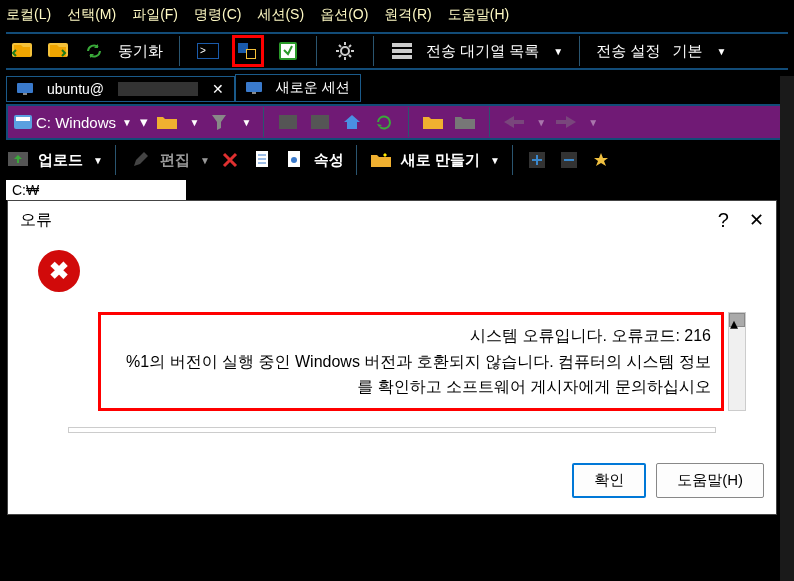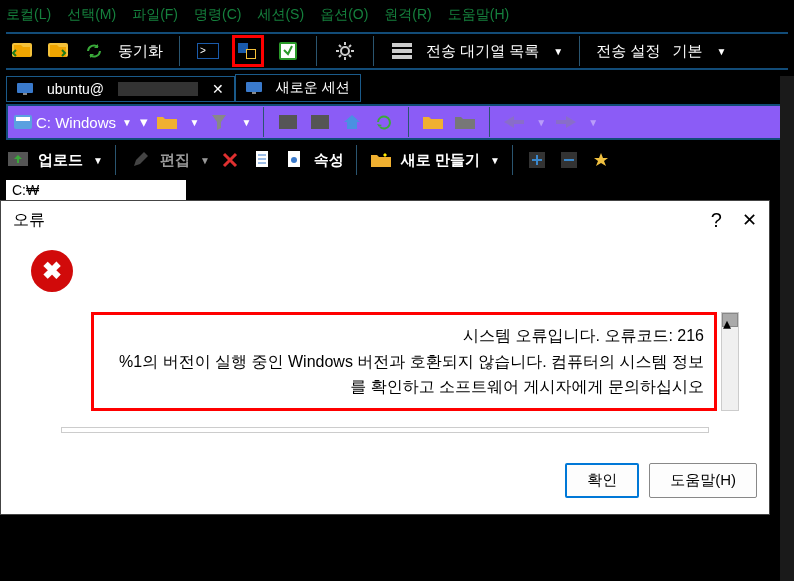--- a/index.html
+++ b/index.html
@@ -1,43 +1,43 @@
 <!DOCTYPE html>
 <html><head>
 <meta charset="utf-8">
 <style>
   * { box-sizing: border-box; margin: 0; padding: 0; }
   body { width: 794px; height: 581px; background: #000; font-family: "Malgun Gothic", sans-serif; position: relative; overflow: hidden; }
   
   .menubar { display: flex; background: #000; height: 30px; align-items: center; padding-left: 6px; gap: 16px; }
-  .menubar-item { color: #15803d; font-size: 14px; }
+  .menubar-item { color: #fef9c3; font-size: 14px; }
   
   .toolbar1 { display: flex; background: #000; border: 2px solid #124c78; height: 38px; align-items: center; padding: 0 4px; gap: 12px; margin: 2px 6px; }
   .toolbar1 { border-left: none; border-right: none; }
   .tbbtn { width: 24px; height: 24px; display: inline-flex; align-items: center; justify-content: center; }
   .highlighted { border: 3px solid red; padding: 1px; }
   .sep { width: 1px; height: 30px; background: #2a5570; margin: 0 4px; }
   .tool-text { color: #fff; font-size: 15px; }
   .dropdown-arrow { color: #fff; font-size: 10px; margin-left: 2px; }
   
   .tabs { display: flex; background: #000; height: 30px; align-items: flex-end; padding-left: 6px; }
   .tab { display: flex; align-items: center; background: #000; color: #fff; padding: 4px 10px; border: 1px solid #1a5a8a; gap: 14px; font-size: 14px; }
   .tab .redact { background: #333; display: inline-block; width: 80px; height: 14px; }
   
-  .toolbar2 { display: flex; background: #8b5cf6; height: 36px; align-items: center; padding: 0 6px; gap: 8px; border: 2px solid #124c78; margin: 2px 6px; }
+  .toolbar2 { display: flex; background: #701a75; height: 36px; align-items: center; padding: 0 6px; gap: 8px; border: 2px solid #124c78; margin: 2px 6px; }
   .drive-combo { display: flex; align-items: center; gap: 4px; }
   
   .toolbar3 { display: flex; background: #000; height: 36px; align-items: center; padding: 0 6px; gap: 8px; font-weight: bold; }
   
   .path-bar { background: #fff; color: #000; padding: 2px 6px; font-size: 14px; margin: 2px 6px; width: 180px; }
   
   .remote-panel { position: absolute; right: 0; top: 76px; bottom: 0; width: 14px; background: #1a1a1a; }
   
   
-  .dialog { position: absolute; left: 0px; top: 200px; width: 770px; background: #fff; border: 1px solid #444; z-index: 100; }
+  .dialog { position: absolute; left: 7px; top: 200px; width: 770px; background: #fff; border: 1px solid #444; z-index: 100; }
   .dialog-title { display: flex; align-items: center; justify-content: space-between; padding: 8px 12px; }
   .dialog-title span { font-size: 16px; }
   .dialog-ctrls { display: flex; gap: 20px; }
   .dialog-body { padding: 10px 30px 10px 30px; }
   .dialog-top { display: flex; align-items: center; gap: 20px; margin-bottom: 20px; }
   .err-icon { width: 42px; height: 42px; background: #d10a0a; border-radius: 50%; color: #fff; display: flex; align-items: center; justify-content: center; font-size: 24px; font-weight: bold; }
   .err-msg { font-size: 16px; }
   .err-detail-wrap { display:flex; align-items:stretch; gap:4px; margin-left:60px;}
   .err-box { border: 3px solid red; padding: 8px 10px; font-size: 16px; line-height: 1.6; flex:1;text-align:right; }
   .scroll-col { width:18px; background:#f0f0f0; border:1px solid #ccc; display:flex; flex-direction:column; justify-content:flex-start; }

